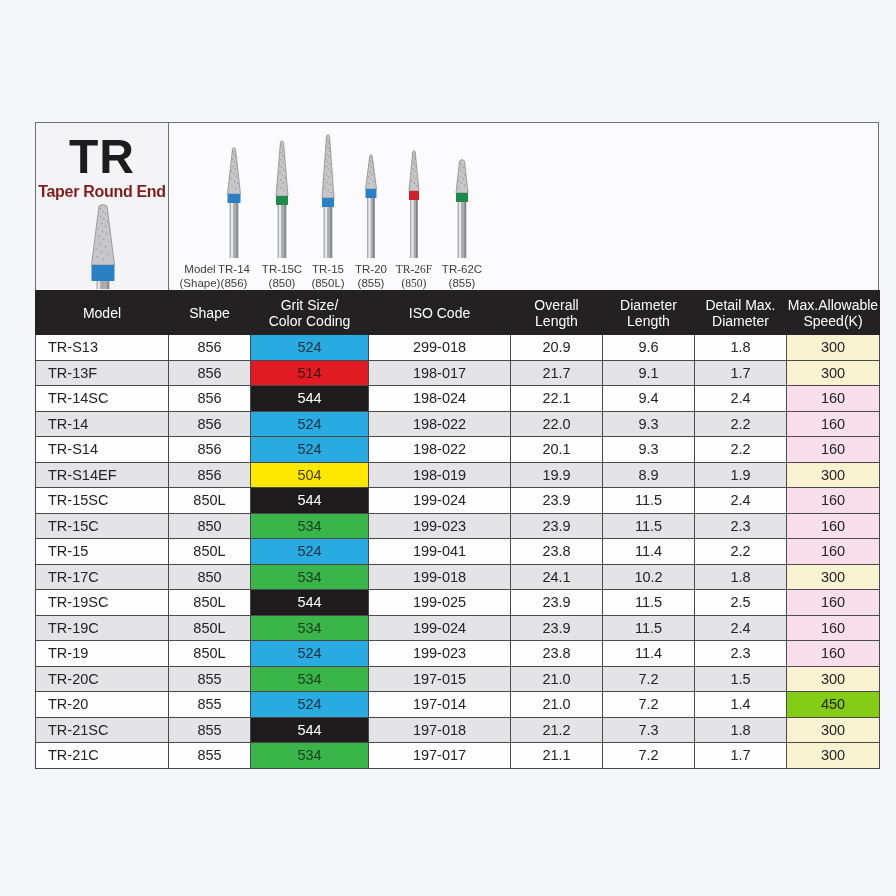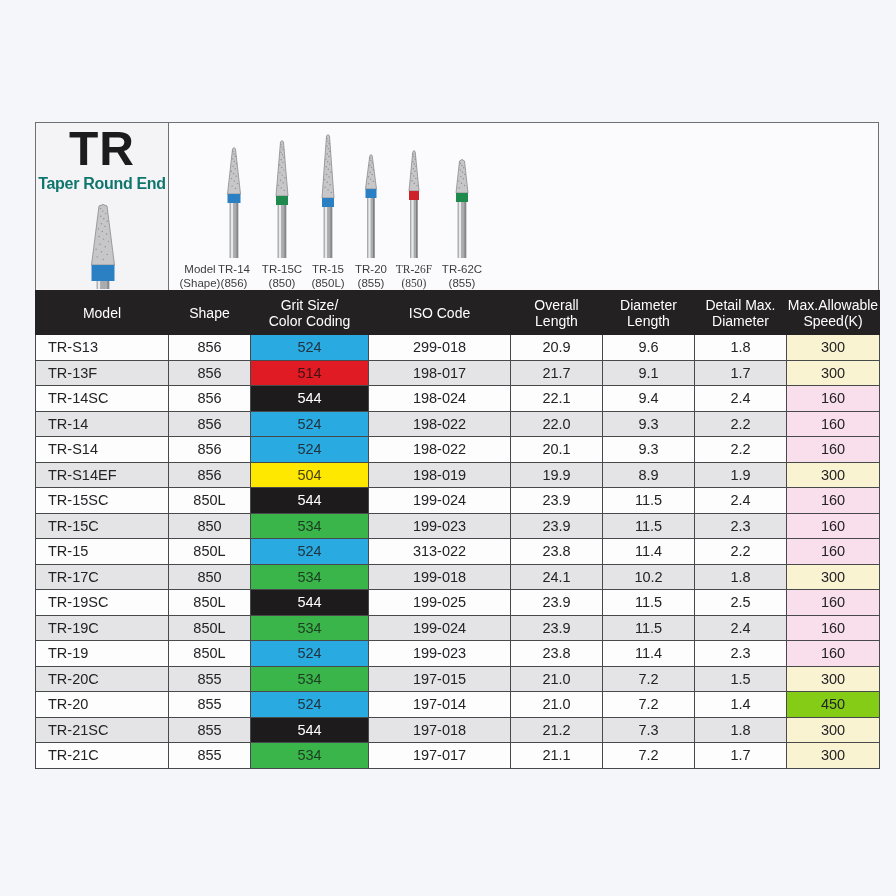--- a/index.html
+++ b/index.html
@@ -15,25 +15,25 @@
   .top-section {
     display:flex; height:168px; box-sizing:border-box;
     border:1px solid #6f7073; border-bottom:none;
     background:#fbfbfd;
   }
   .info-box {
     width:133px; box-sizing:border-box; position:relative;
     background:#f4f4f7; border-right:1px solid #6f7073;
   }
   .info-title {
-    margin-top:0; text-align:center;
+    margin-top:8px; text-align:center;
     font-size:48px; font-weight:bold; letter-spacing:1px; color:#1c1c1e; line-height:52px;
   }
   .info-subtitle {
-    text-align:center; font-size:16px; font-weight:bold; color:#0f766e;
+    text-align:center; font-size:16px; font-weight:bold; color:#7f1d1d;
     white-space:nowrap; letter-spacing:-0.3px;
   }
   .big-bur { position:absolute; left:50px; top:80px; }
 
   .gallery { flex:1; position:relative; background:#fbfbfd; }
   .bur-figure { position:absolute; }
   .bur-label {
     position:absolute; width:60px; text-align:center;
     font-size:11.5px; line-height:13.5px; color:#3d3d3f;
   }
@@ -399,21 +399,21 @@
             <td class="col-iso">199-023</td>
             <td class="col-overall">23.9</td>
             <td class="col-working">11.5</td>
             <td class="col-diameter">2.3</td>
             <td class="col-speed" style="background: rgb(249, 223, 236);">160</td>
           </tr>
           <tr>
             <td class="col-model">TR-15</td>
             <td class="col-shape">850L</td>
             <td class="col-grit" style="background: rgb(41, 171, 226); color: rgb(33, 52, 63);">524</td>
-            <td class="col-iso">313-022</td>
+            <td class="col-iso">199-041</td>
             <td class="col-overall">23.8</td>
             <td class="col-working">11.4</td>
             <td class="col-diameter">2.2</td>
             <td class="col-speed" style="background: rgb(249, 223, 236);">160</td>
           </tr>
           <tr>
             <td class="col-model">TR-17C</td>
             <td class="col-shape">850</td>
             <td class="col-grit" style="background: rgb(57, 181, 74); color: rgb(29, 61, 34);">534</td>
             <td class="col-iso">199-018</td>

